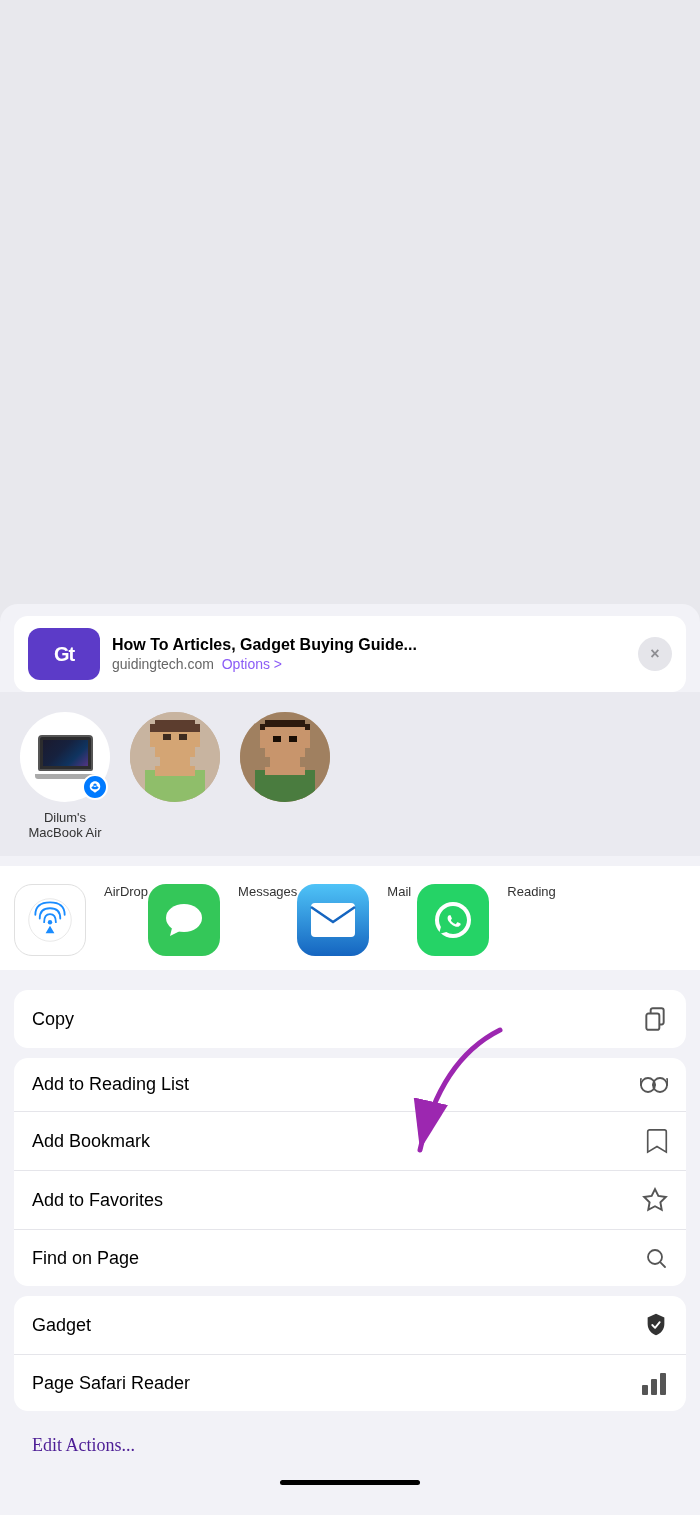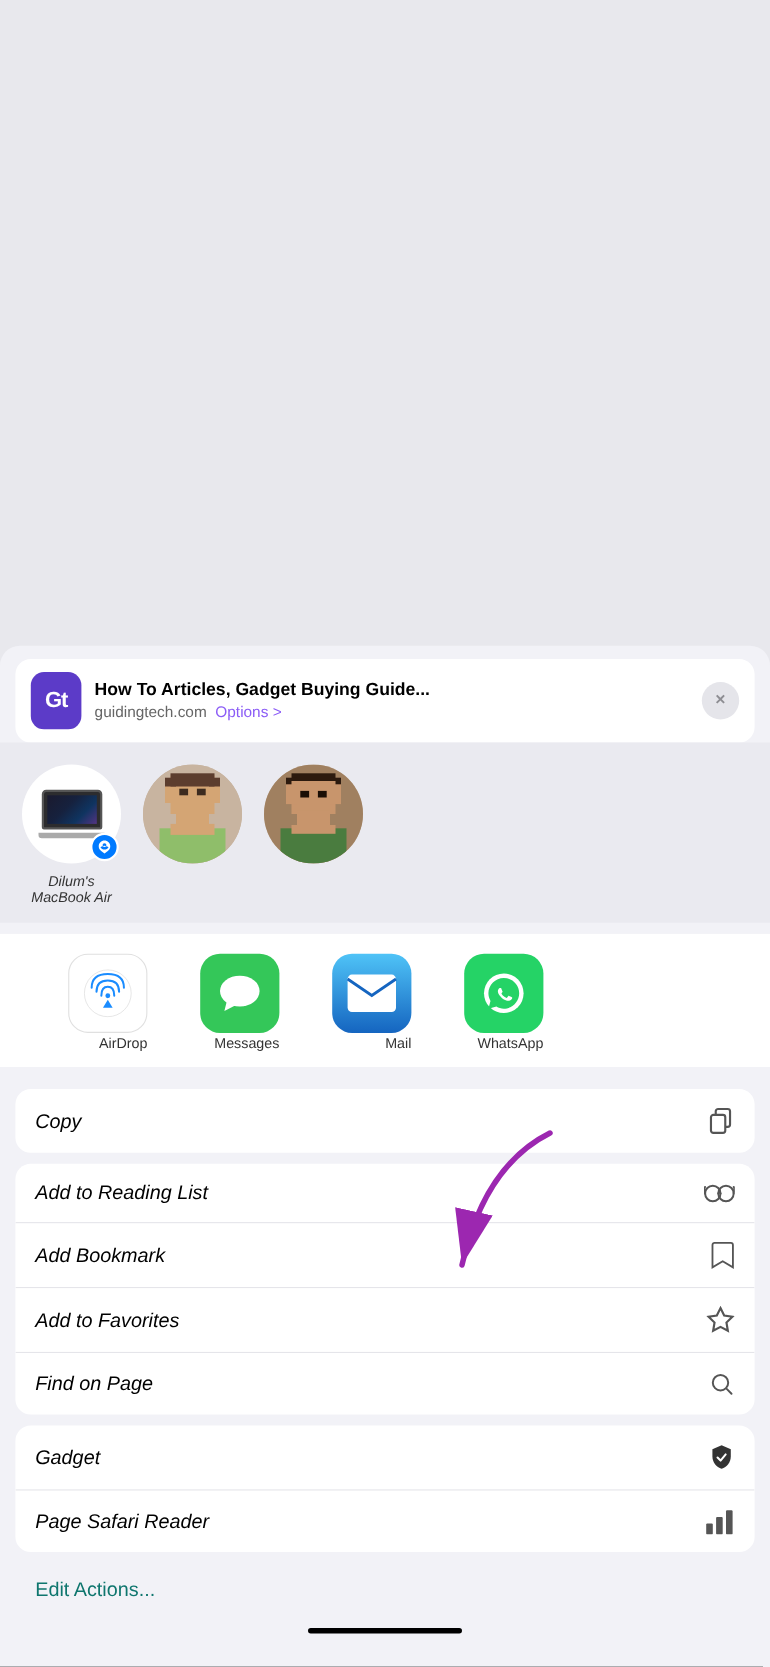--- a/index.html
+++ b/index.html
@@ -105,21 +105,21 @@
     .url-bar {
       background: #fff;
       margin: 12px 14px 0 14px;
       border-radius: 14px;
       padding: 12px 14px;
       display: flex;
       align-items: center;
       gap: 12px;
     }
     .app-icon-gt {
-      width: 46px;
+      width: 72px;
       height: 52px;
       border-radius: 12px;
       background: #5c3bc8;
       display: flex;
       align-items: center;
       justify-content: center;
       flex-shrink: 0;
     }
     .app-icon-gt span {
       color: #fff;
@@ -167,21 +167,20 @@
     }
 
     
     .contacts-section {
       background: #eaeaf0;
       margin: 0 0;
       padding: 20px 20px 16px 20px;
       display: flex;
       gap: 20px;
       align-items: flex-start;
-      font-style: italic;
     }
     .contact-item {
       display: flex;
       flex-direction: column;
       align-items: center;
       gap: 8px;
     }
     .contact-avatar {
       width: 90px;
       height: 90px;
@@ -258,23 +257,23 @@
     
     .apps-section {
       background: #fff;
       padding: 18px 14px 14px 14px;
       display: flex;
       gap: 0;
       overflow: hidden;
     }
     .app-item {
       display: flex;
-      flex-direction: column;
-      align-items: flex-end;
-      gap: 2px;
+      flex-direction: row;
+      align-items: flex-start;
+      gap: 18px;
       min-width: 120px;
     }
     .app-icon {
       width: 72px;
       height: 72px;
       border-radius: 18px;
       display: flex;
       align-items: center;
       justify-content: center;
     }
@@ -310,39 +309,39 @@
       border-radius: 14px;
       overflow: hidden;
     }
     .action-item {
       display: flex;
       align-items: center;
       justify-content: space-between;
       padding: 16px 18px;
       border-bottom: 1px solid #e5e5ea;
       cursor: pointer;
-      font-style: italic;
     }
     .action-item:last-child {
       border-bottom: none;
     }
     .action-label {
       font-size: 18px;
       color: #000;
     }
 
     
     .edit-actions {
       margin: 10px 14px 0 14px;
       padding: 14px 18px;
     }
     .edit-actions-label {
       font-size: 18px;
-      color: #0f766e;
+      color: #4c1d95;
       cursor: pointer;
+      font-family: Liberation Serif, serif;
     }
 
     
     .purple-arrow {
       position: absolute;
       z-index: 20;
     }
 
     
     .home-indicator {
@@ -515,21 +514,21 @@
       <div class="app-label">Mail</div>
     </div>
 
     <div class="app-item">
       <div class="app-icon whatsapp">
         <svg width="46" height="46" viewBox="0 0 46 46" fill="none">
           <circle cx="23" cy="23" r="18" fill="white"></circle>
           <path d="M23 9C15.3 9 9 15.3 9 23c0 2.5.7 4.9 1.9 6.9L9 37l7.3-1.9C18.2 36.3 20.5 37 23 37c7.7 0 14-6.3 14-14S30.7 9 23 9zm7 19.2c-.3.8-1.5 1.5-2.1 1.6-.5.1-1.2.1-1.9-.1-.4-.1-1-.3-1.8-.6-3.1-1.3-5.1-4.4-5.3-4.6-.2-.2-1.3-1.7-1.3-3.3 0-1.5.8-2.3 1.1-2.6.3-.3.6-.4.8-.4.2 0 .4 0 .6.01.2 0 .5-.08.7.55.3.7.9 2.2 1 2.4.1.2.1.4 0 .6-.1.2-.2.3-.3.5-.1.2-.3.4-.4.5-.1.2-.3.4-.1.7.2.4.8 1.3 1.7 2.1 1.2 1 2.1 1.4 2.5 1.5.4.2.6.1.8-.1.2-.2.9-1 1.1-1.4.2-.4.5-.3.8-.2.3.1 1.8.8 2.1 1 .3.2.5.3.6.4.1.3 0 1-.3 1.8z" fill="#25d366"></path>
         </svg>
       </div>
-      <div class="app-label">WhatsApp</div>
+      <div class="app-label">Reading</div>
     </div>
   </div>
 
   <div class="section-divider"></div>
 
   <div class="action-list">
     <div class="action-item">
       <span class="action-label">Copy</span>
       <svg width="26" height="26" viewBox="0 0 24 24" fill="none" stroke="#555" stroke-width="1.8">
         <rect x="8" y="2" width="12" height="15" rx="2"></rect>

